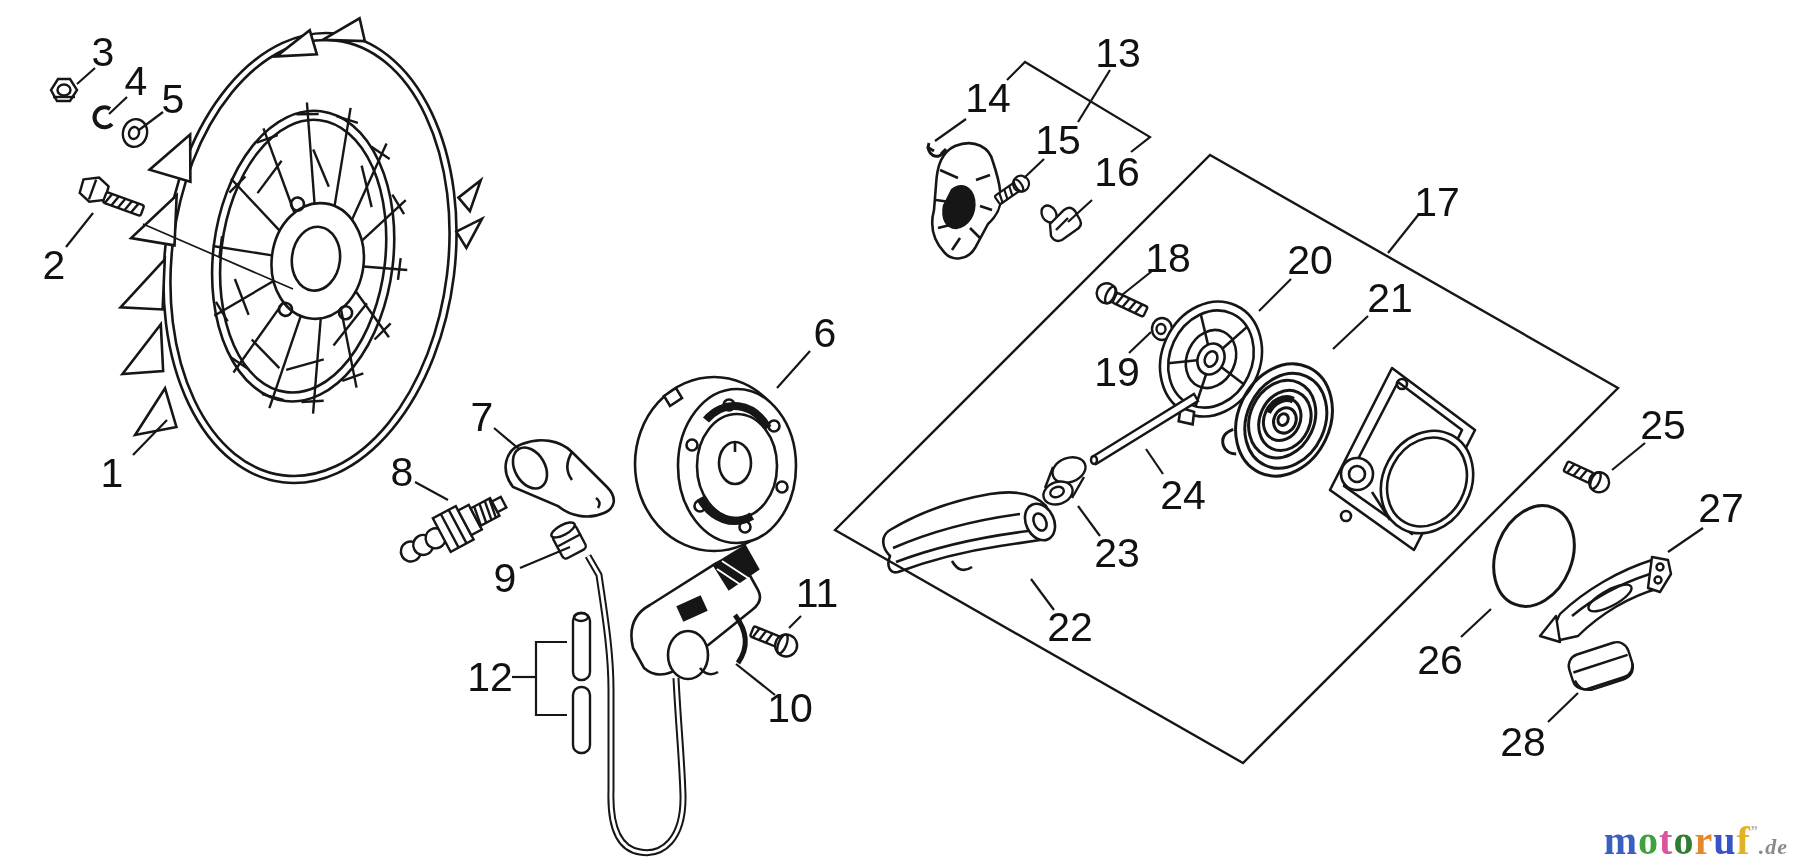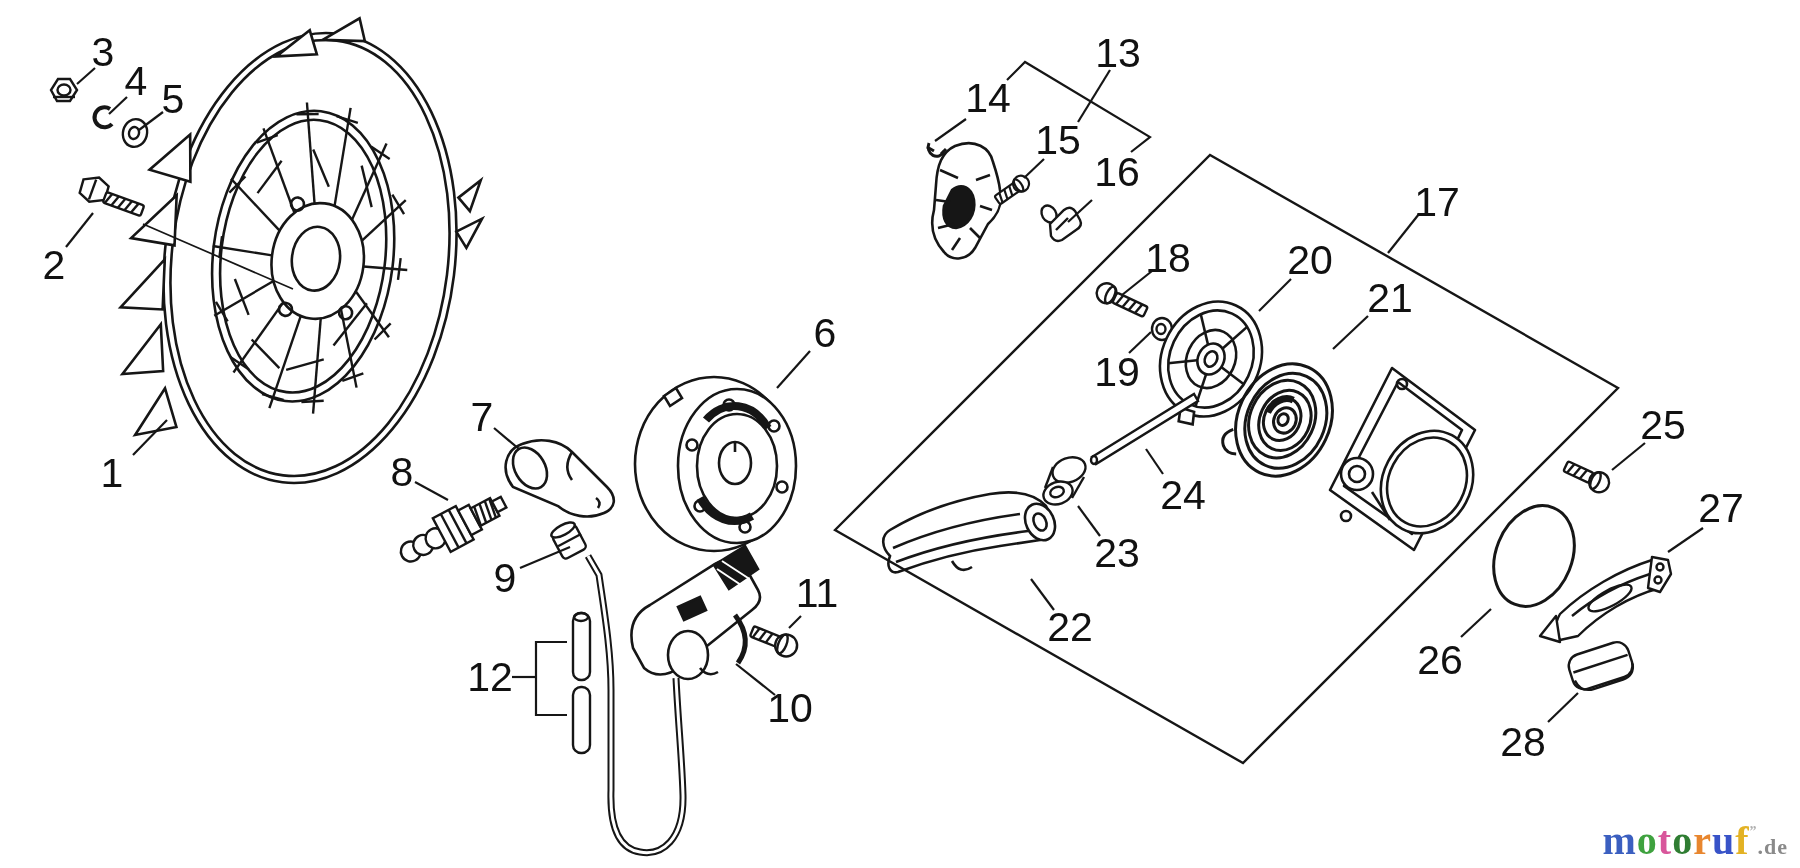--- a/index.html
+++ b/index.html
@@ -2,21 +2,21 @@
 <html><head>
 <meta charset="utf-8">
 <style>
   html,body{margin:0;padding:0;background:#fff;}
   .stage{position:relative;width:1800px;height:868px;background:#ffffff;overflow:hidden;
          font-family:"Liberation Sans",sans-serif;}
   svg{position:absolute;inset:0;}
   .callout-label{font-family:"Liberation Sans","DejaVu Sans",sans-serif;font-size:41px;fill:#111;}
   .watermark{position:absolute;right:12px;bottom:4px;font-family:"Liberation Serif","DejaVu Serif",serif;
              font-weight:bold;font-size:40px;letter-spacing:1px;white-space:nowrap;}
-  .watermark .tld{font-size:22px;font-weight:bold;}
+  .watermark .tld{font-size:22px;font-weight:bold;font-style:italic;}
   .watermark .tm{font-size:14px;vertical-align:18px;}
 </style>
 </head>
 <body>
 
 <div class="stage">
 <svg id="diagram-svg" width="1800" height="868" viewBox="0 0 1800 868">
 
   <g stroke="#161616" stroke-width="2.6" fill="none" transform="rotate(7 310 258)">
 

